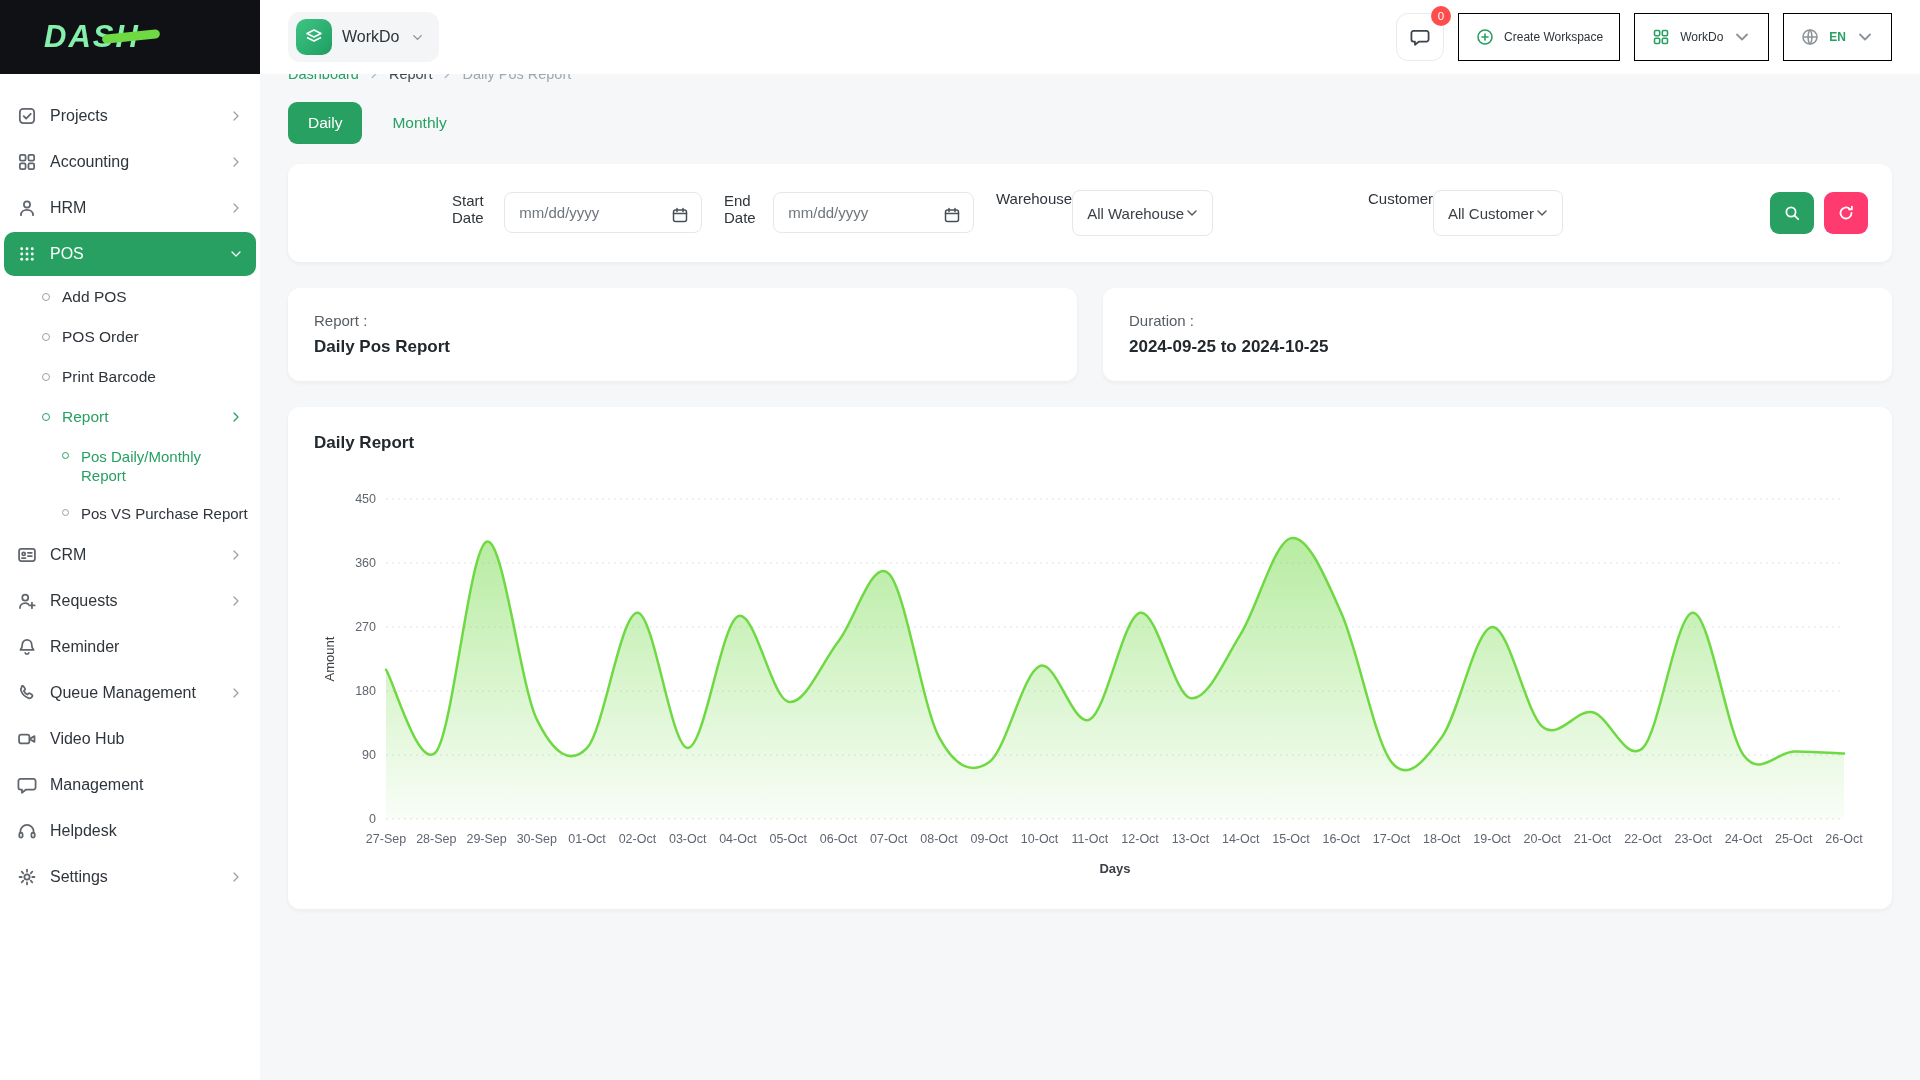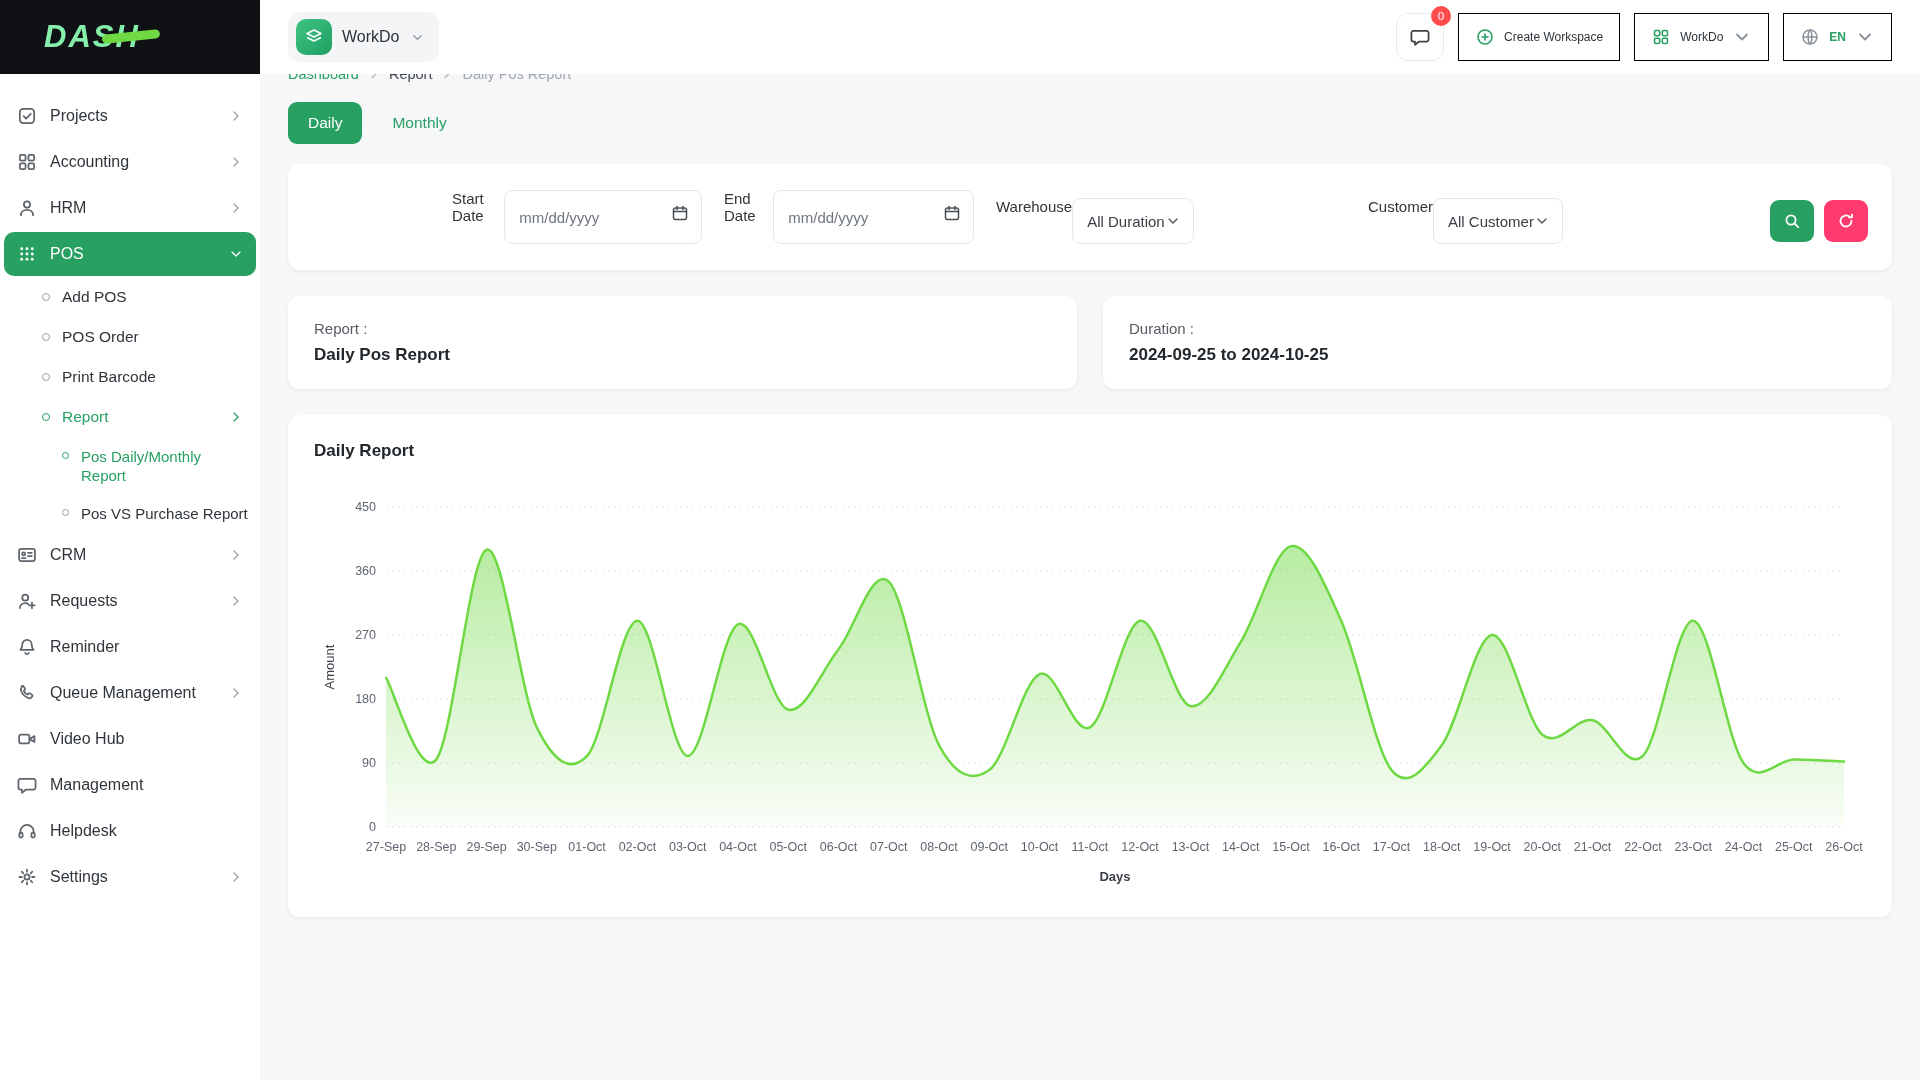--- a/index.html
+++ b/index.html
@@ -81,21 +81,21 @@
 
   .card{background:#fff;border-radius:12px;box-shadow:0 2px 4px rgba(20,30,40,.05)}
 
   .filter-card{margin-top:20px;padding:26px 24px;display:flex;align-items:flex-end;gap:22px}
   .filter-spacer{flex:0 0 118px}
   .field{display:flex;flex-direction:row}
   .field label{font-size:15px;color:#2f353b;margin-bottom:10px;font-weight:500}
   .field.date{flex:0 0 250px}
   .field.wide{flex:0 0 350px}
   .input-wrap{position:relative}
-  .input-wrap input{width:100%;height:54px;border:1px solid #e4e7eb;border-radius:8px;padding:0 40px 0 14px;
+  .input-wrap input{width:100%;height:41px;border:1px solid #e4e7eb;border-radius:8px;padding:0 40px 0 14px;
        font-size:15px;color:#3a4046;background:#fff;font-family:inherit}
   .input-wrap input::placeholder{color:#6f767d}
   .cal-ic{position:absolute;right:12px;top:13px;width:20px;height:20px;color:#494f56;pointer-events:none}
   .select{height:46px;border:1px solid #e4e7eb;border-radius:8px;display:flex;align-items:center;
        justify-content:space-between;padding:0 12px 0 14px;font-size:15px;color:#3a4046;cursor:pointer;background:#fff}
   .select svg{width:16px;height:16px;color:#555b62}
   .filter-actions{margin-left:auto;display:flex;gap:10px;padding-bottom:2px}
   .filter-actions .sq-btn{height:42px}
 
   .summary-row{display:flex;gap:26px;margin-top:26px}
@@ -426,21 +426,21 @@
         <svg class="cal-ic" viewBox="0 0 20 20" fill="none" stroke="currentColor" stroke-width="1.5" stroke-linecap="round">
             <rect x="3.5" y="5" width="13" height="11.5" rx="2"></rect>
             <path d="M3.5 8.5h13M7 3.5v3M13 3.5v3"></path>
           </svg>
       </div>
     </div>
 
     <div class="field wide">
       <label>Warehouse</label>
       <div class="select">
-        <span>All Duration</span>
+        <span>All Warehouse</span>
         <svg viewBox="0 0 20 20" fill="none" stroke="currentColor" stroke-width="1.8" stroke-linecap="round" stroke-linejoin="round">
             <path d="M5 7.5l5 5 5-5"></path>
           </svg>
       </div>
     </div>
 
     <div class="field wide">
       <label>Customer</label>
       <div class="select">
         <span>All Customer</span>

